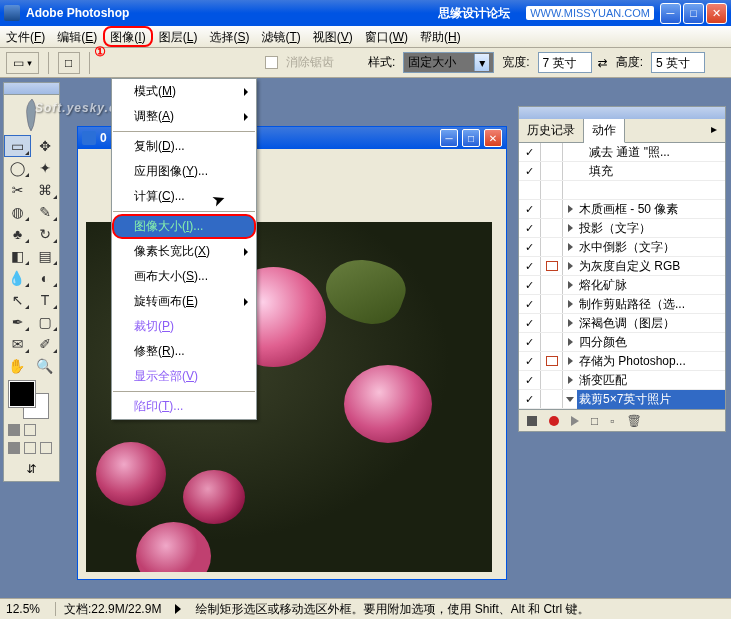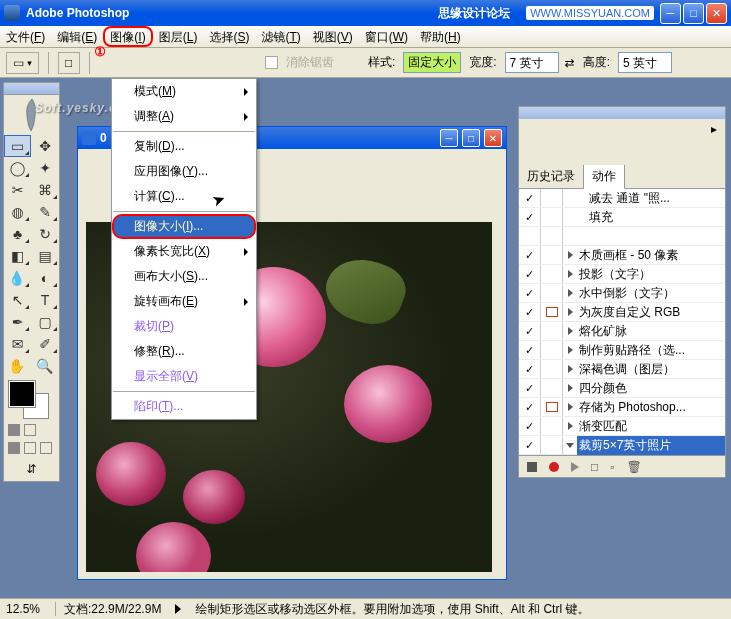--- a/index.html
+++ b/index.html
@@ -16,21 +16,21 @@
 
 .menubar { height: 22px; background: linear-gradient(to bottom, #fdfdfd, #ece9d8); display: flex; border-bottom: 1px solid #aca899; }
 .menuitem { padding: 3px 6px; cursor: default; position: relative; }
 .menuitem u { text-decoration: underline; }
 .menuitem.annot-red { border: 2px solid #f00; border-radius: 8px; padding: 1px 5px; }
 .red-marker { position: absolute; color: #f00; font-weight: bold; font-size: 13px; }
 
 .toolbar { height: 30px; background: #ece9d8; border-bottom: 1px solid #aca899; display: flex; align-items: center; padding: 3px 6px; gap: 6px; }
 .tb-sep { width: 1px; height: 22px; background: #aca899; margin: 0 3px; }
 .tb-btn { height: 22px; padding: 2px 6px; background: #ece9d8; border: 1px solid #aca899; display: flex; align-items: center; gap: 3px; }
-.tb-select { height: 21px; border: 1px solid #7f9db9; background: #bef264; padding: 1px 4px; display: flex; align-items: center; gap: 18px; flex-direction: column; }
+.tb-select { height: 21px; border: 1px solid #7f9db9; background: #737373; padding: 1px 4px; display: flex; align-items: center; gap: 18px; }
 .tb-select .dd { width: 15px; height: 17px; background: linear-gradient(to bottom, #e2eefe, #b0cff7); border-left: 1px solid #7f9db9; display: flex; align-items: center; justify-content: center; }
 .tb-input { height: 21px; width: 54px; border: 1px solid #7f9db9; background: #fff; padding: 2px 4px; }
 .tb-label { padding: 0 2px; }
 .tb-check { width: 13px; height: 13px; border: 1px solid #aca899; background: #fff; }
 
 .workspace { position: absolute; left: 0; top: 78px; right: 0; bottom: 21px; background: #6980A6; }
 
 .tools-panel { position: absolute; left: 3px; top: 4px; width: 57px; background: #ece9d8; border: 1px solid #919b9c; }
 .tools-header { height: 12px; background: linear-gradient(to bottom, #C1D2EE, #A0BAE4); border-bottom: 1px solid #919b9c; }
 .feather { height: 40px; background: #ece9d8; display: flex; align-items: center; justify-content: center; }
@@ -62,30 +62,30 @@
 .leaf { position: absolute; border-radius: 60% 40% 50% 50%; }
 .l1 { width: 78px; height: 62px; left: 240px; top: 38px; background: linear-gradient(135deg, #6a8040, #3a5018); transform: rotate(20deg); }
 .l2 { width: 88px; height: 68px; left: 75px; top: 118px; background: linear-gradient(135deg, #5a7035, #2a4010); transform: rotate(-15deg); }
 
 .watermark { position: absolute; left: 35px; top: 18px; color: #eee; opacity: 0.65; font-size: 18px; font-weight: bold; font-style: italic; font-family: Arial; letter-spacing: 1px; text-shadow: 1px 1px 2px rgba(0,0,0,0.8); }
 .watermark .tu { color: #e04040; font-size: 15px; padding: 0 2px; }
 
 .dropdown { position: absolute; left: 111px; top: 0; width: 146px; background: #fff; border: 1px solid #919b9c; box-shadow: 2px 2px 3px rgba(0,0,0,0.3); z-index: 100; }
 .dd-item { padding: 4px 10px 4px 22px; position: relative; color: #000; }
 .dd-item.disabled { color: #8b5cf6; }
-.dd-item.hl { background: #316ac5; color: #fef9c3; }
+.dd-item.hl { background: #316ac5; color: #86efac; }
 .dd-item.annot-red { border: 2px solid #f00; border-radius: 10px; padding: 2px 8px 2px 20px; }
 .dd-sep { height: 1px; background: #aca899; margin: 2px 1px; }
 .dd-arrow { position: absolute; right: 8px; top: 50%; transform: translateY(-50%); width: 0; height: 0; border-top: 4px solid transparent; border-bottom: 4px solid transparent; border-left: 4px solid currentColor; }
 .cursor-ptr { position: absolute; left: 212px; top: 112px; z-index: 101; font-size: 16px; color: #000; transform: rotate(-20deg); }
 
 .panel-right { position: absolute; right: 5px; top: 28px; width: 208px; background: #ece9d8; border: 1px solid #919b9c; }
 .panel-hdr { height: 12px; background: linear-gradient(to bottom, #C1D2EE, #A0BAE4); }
 .panel-tabs { display: flex; background: #ece9d8; border-bottom: 1px solid #919b9c; }
-.ptab { padding: 3px 8px; border-right: 1px solid #919b9c; margin-top: 46px; }
+.ptab { padding: 3px 8px; border-right: 1px solid #919b9c; }
 .ptab.active { background: #fff; border-bottom: 1px solid #fff; margin-bottom: -1px; }
 .ptab-arrow { margin-left: auto; padding: 3px 8px; }
 .actions-list { background: #fff; max-height: 286px; overflow: hidden; }
 .action-row { display: flex; align-items: center; height: 19px; border-bottom: 1px solid #ececec; }
 .action-row .chk { width: 22px; height: 18px; border-right: 1px solid #ccc; display: flex; align-items: center; justify-content: center; font-size: 11px; }
 .action-row .dlg { width: 22px; height: 18px; border-right: 1px solid #ccc; display: flex; align-items: center; justify-content: center; }
 .action-row .dlg-ico { width: 12px; height: 10px; border: 1px solid #c04020; background: #fff; }
 .action-row .tri-play { width: 14px; display: flex; justify-content: center; }
 .action-row .tri-play span { width: 0; height: 0; border-top: 4px solid transparent; border-bottom: 4px solid transparent; border-left: 5px solid #555; }
 .action-row .tri-play.down span { border-left: 4px solid transparent; border-right: 4px solid transparent; border-top: 5px solid #555; border-bottom: none; transform: none; }

